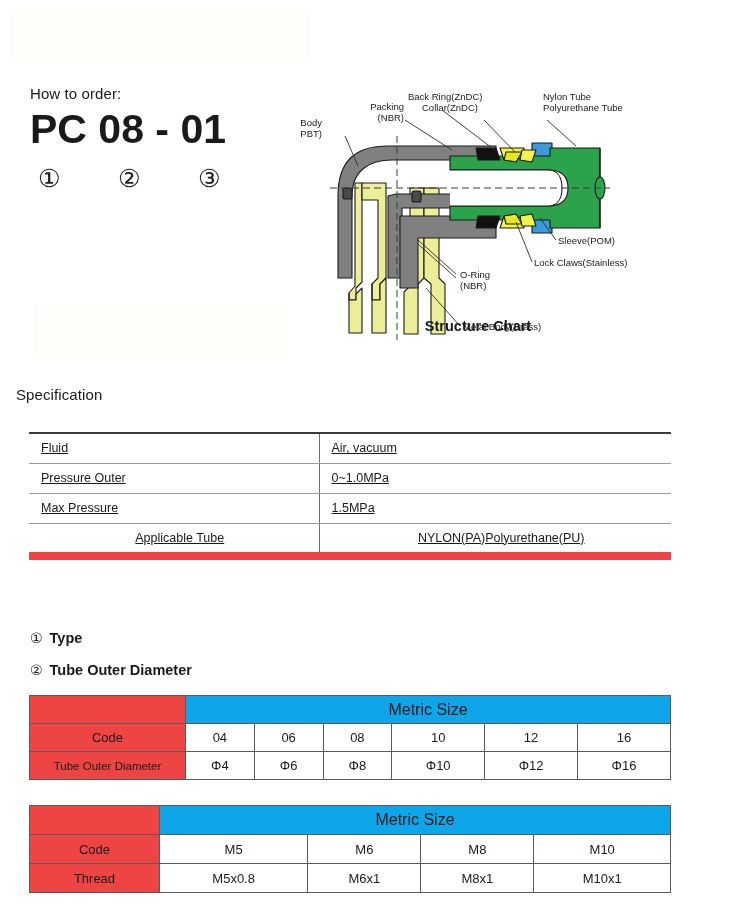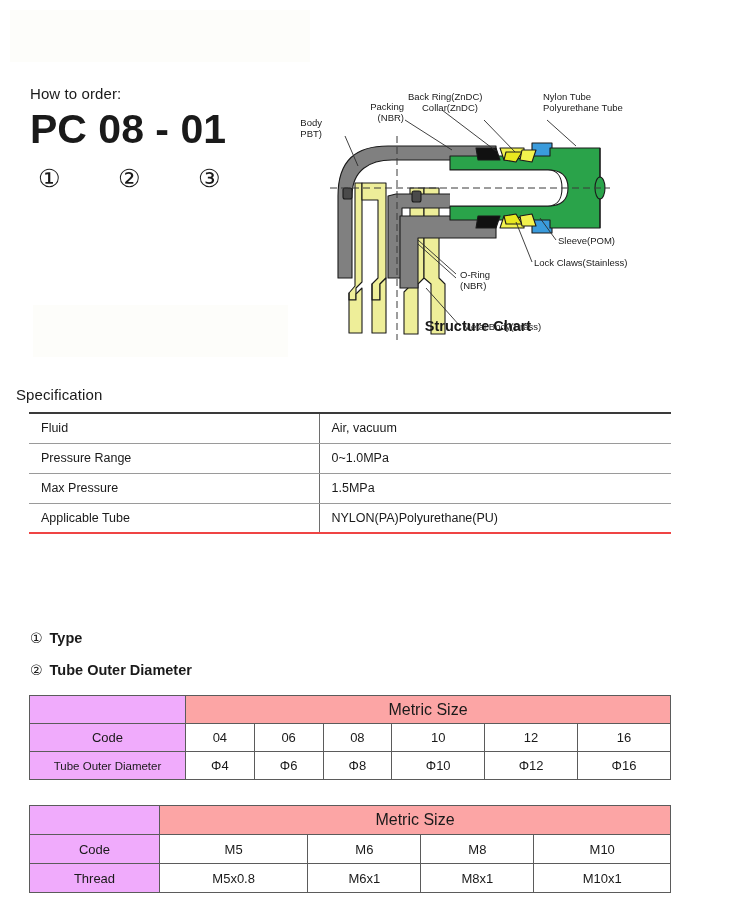--- a/index.html
+++ b/index.html
@@ -42,48 +42,48 @@
   
   #chart-wrap { position: absolute; left: 300px; top: 88px; width: 340px; height: 255px; }
   #chart-caption {
     position: absolute; left: 378px; top: 318px; width: 200px;
     text-align: center; font-size: 14.5px; font-weight: bold;
   }
 
   
   #spec-head { position: absolute; left: 16px; top: 386px; }
   #spec-table {
-    position: absolute; left: 29px; top: 412px;
-    width: 642px; border-collapse: collapse;
+    position: absolute; left: 29px; top: 432px;
+    width: 642px; border-collapse: collapse; text-decoration: underline;
   }
   #spec-table td {
     font-size: 12.5px; padding: 7px 0 7px 12px; height: 30px;
     border-bottom: 1px solid #9a9a9a;
   }
   #spec-table tr:first-child td { border-top: 2px solid #3a3a3a; }
-  #spec-table tr:last-child td { border-bottom: 2px solid #ef4444; }
+  #spec-table tr:last-child td { border-bottom: 8px solid #ef4444; text-align: center; }
   #spec-table td.k { width: 290px; border-right: 1px solid #6e6e6e; }
 
   
   .sub-head {
     position: absolute; font-size: 14.5px; font-weight: bold;
     display: flex; align-items: baseline; gap: 7px;
   }
   .sub-head .mark { font-family: "DejaVu Sans", sans-serif; font-weight: normal; font-size: 14px; }
   #sub1 { left: 30px; top: 630px; }
   #sub2 { left: 30px; top: 662px; }
 
   
   .mtable { position: absolute; border-collapse: collapse; background: #fff; }
   .mtable td {
     border: 1px solid #5b5b5b;
     text-align: center; font-size: 13px; color: #1a1a1a;
   }
-  .mtable td.lbl { background: #f0abfc; }
-  .mtable td.grp { background: #fca5a5; font-size: 16px; height: 31px; }
+  .mtable td.lbl { background: #ef4444; }
+  .mtable td.grp { background: #0ea5e9; font-size: 16px; height: 31px; }
   .mtable td.small { font-size: 11.5px; }
 
   #tube-table { left: 29px; top: 695px; width: 642px; }
   #tube-table td { height: 28px; }
   #tube-table td.lbl { width: 156px; }
 
   #thread-table { left: 29px; top: 805px; width: 642px; }
   #thread-table td { height: 29px; }
   #thread-table td.lbl { width: 130px; }
 </style>
@@ -184,21 +184,21 @@
 <div id="chart-caption">Structure Chart</div>
 
 <div class="section-head" id="spec-head">Specification</div>
 <table id="spec-table">
     <tbody>
       <tr>
         <td class="k">Fluid</td>
         <td>Air, vacuum</td>
       </tr>
       <tr>
-        <td class="k">Pressure Range</td>
+        <td class="k">Pressure Outer</td>
         <td>0~1.0MPa</td>
       </tr>
       <tr>
         <td class="k">Max Pressure</td>
         <td>1.5MPa</td>
       </tr>
       <tr>
         <td class="k">Applicable Tube</td>
         <td>NYLON(PA)Polyurethane(PU)</td>
       </tr>

